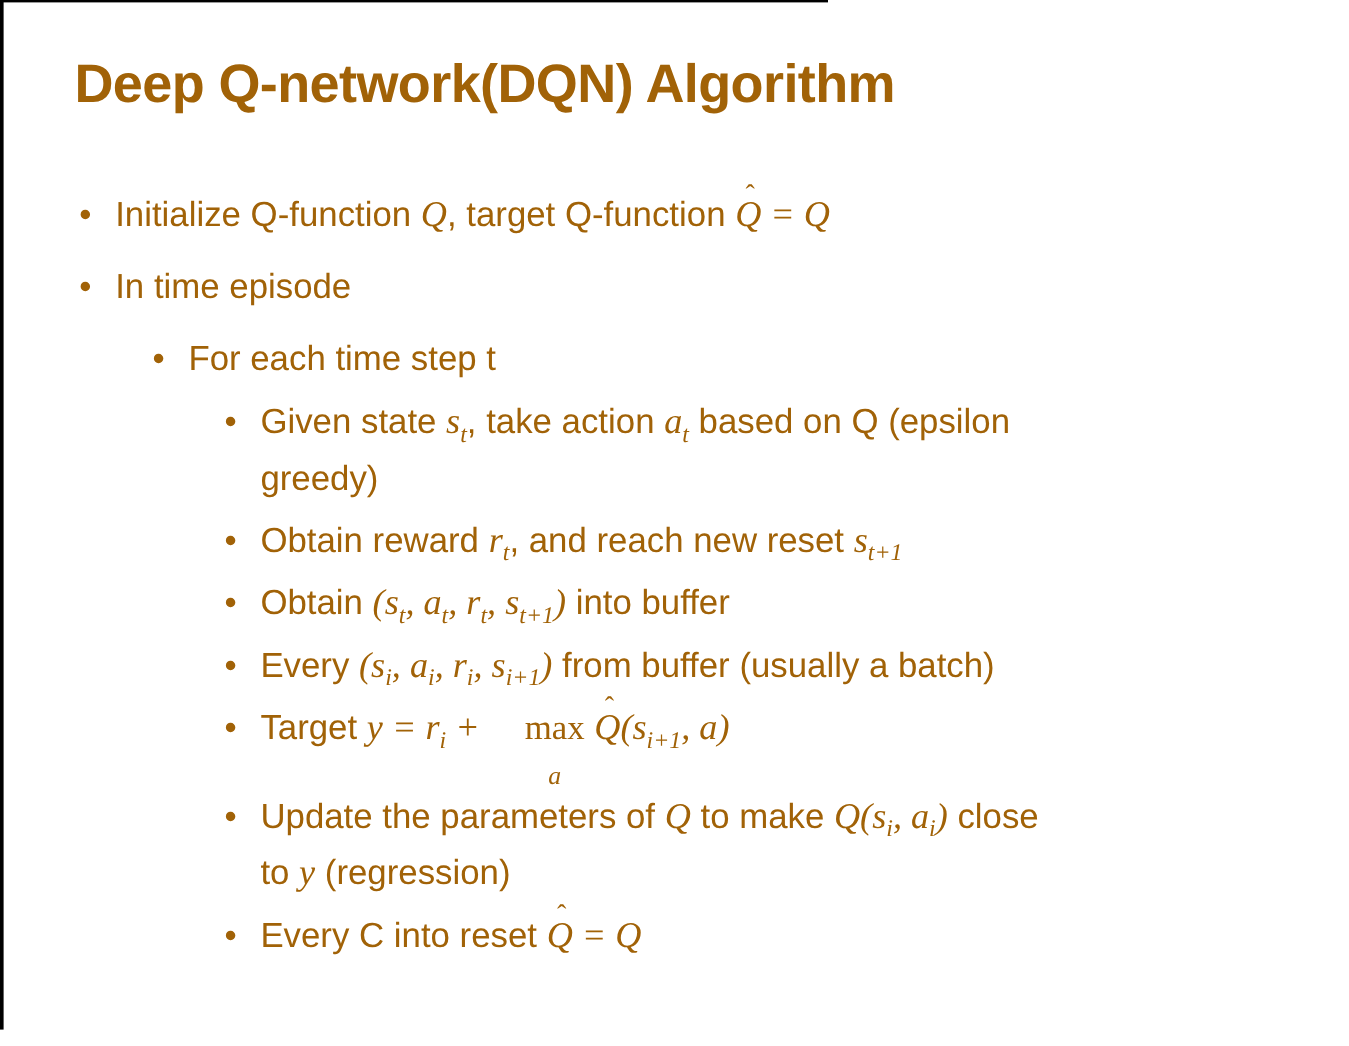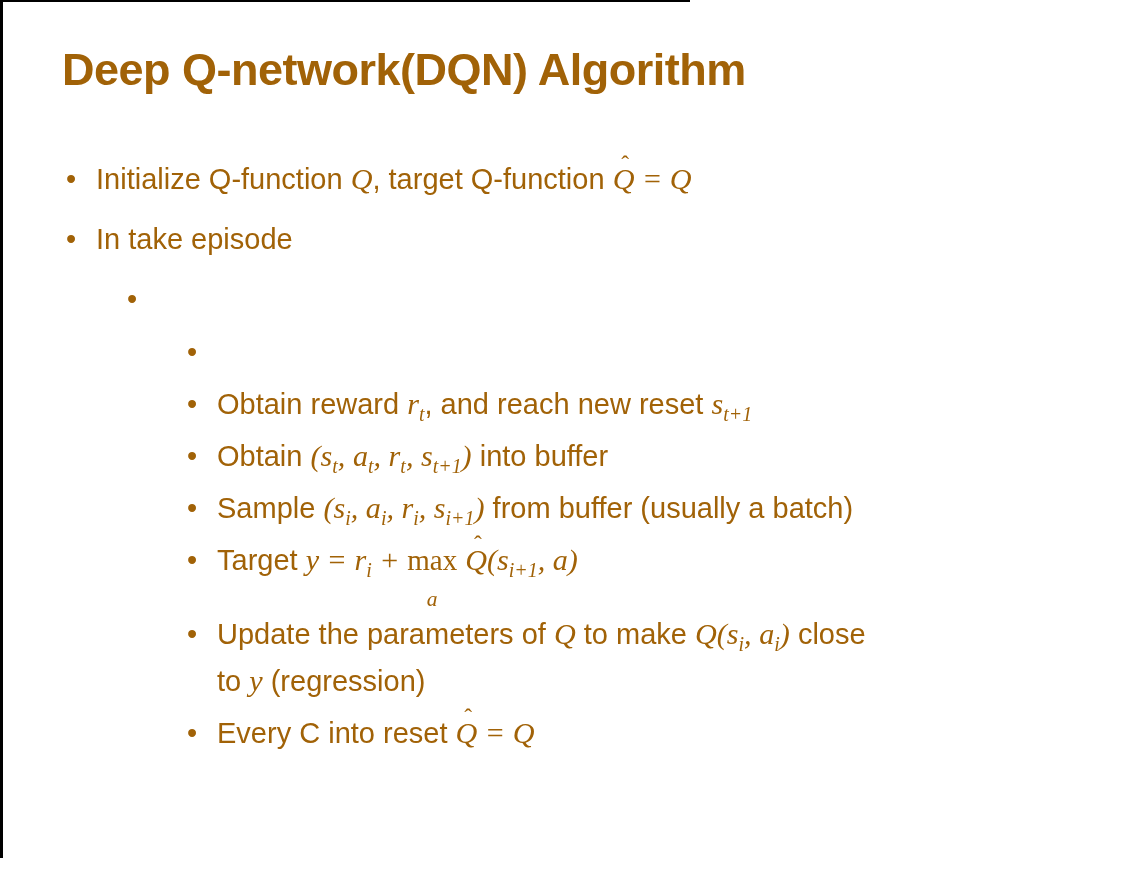--- a/index.html
+++ b/index.html
@@ -60,20 +60,21 @@
     font-style:normal;
     font-size:0.78em;
     font-family:"Liberation Serif", serif;
   }
   .under-max{
     display:inline-block;
     position:relative;
     text-align:right;
     padding-bottom:22px;
     vertical-align:baseline;
+    margin-left:30px;
   }
   .max-word{
     font-family:"Liberation Serif", serif;
     font-style:normal;
     font-size:1.0em;
     line-height:1;
   }
   .under-a{
     position:absolute;
     left:50%;
@@ -92,39 +93,41 @@
   <div class="border-left"></div>
   <div class="border-top"></div>
   <h1 class="title">Deep Q-network(DQN) Algorithm</h1>
   <div class="content">
       <div class="bullet level-1">
         <span class="bullet-marker">•</span>
         <span class="bullet-text"><span>Initialize Q-function </span><span class="math">Q</span><span>, target Q-function </span><span class="math"><span class="hat-wrap">Q<span class="hat">ˆ</span></span></span><span class="math"> = </span><span class="math">Q</span></span>
       </div>
       <div class="bullet level-1">
         <span class="bullet-marker">•</span>
-        <span class="bullet-text"><span>In take episode</span></span>
+        <span class="bullet-text"><span>In time episode</span></span>
       </div>
       <div class="bullet level-2">
         <span class="bullet-marker">•</span>
+        <span class="bullet-text"><span>For each time step t</span></span>
       </div>
       <div class="bullet level-3">
         <span class="bullet-marker">•</span>
+        <span class="bullet-text"><span>Given state </span><span class="math">s<sub>t</sub></span><span>, take action </span><span class="math">a<sub>t</sub></span><span> based on Q (epsilon</span><br><span>greedy)</span></span>
       </div>
       <div class="bullet level-3">
         <span class="bullet-marker">•</span>
         <span class="bullet-text"><span>Obtain reward </span><span class="math">r<sub>t</sub></span><span>, and reach new reset </span><span class="math">s<sub>t+1</sub></span></span>
       </div>
       <div class="bullet level-3">
         <span class="bullet-marker">•</span>
         <span class="bullet-text"><span>Obtain </span><span class="math">(</span><span class="math">s<sub>t</sub></span><span class="math">, </span><span class="math">a<sub>t</sub></span><span class="math">, </span><span class="math">r<sub>t</sub></span><span class="math">, </span><span class="math">s<sub>t+1</sub></span><span class="math">)</span><span> into buffer</span></span>
       </div>
       <div class="bullet level-3">
         <span class="bullet-marker">•</span>
-        <span class="bullet-text"><span>Sample </span><span class="math">(</span><span class="math">s<sub>i</sub></span><span class="math">, </span><span class="math">a<sub>i</sub></span><span class="math">, </span><span class="math">r<sub>i</sub></span><span class="math">, </span><span class="math">s<sub>i+1</sub></span><span class="math">)</span><span> from buffer (usually a batch)</span></span>
+        <span class="bullet-text"><span>Every </span><span class="math">(</span><span class="math">s<sub>i</sub></span><span class="math">, </span><span class="math">a<sub>i</sub></span><span class="math">, </span><span class="math">r<sub>i</sub></span><span class="math">, </span><span class="math">s<sub>i+1</sub></span><span class="math">)</span><span> from buffer (usually a batch)</span></span>
       </div>
       <div class="bullet level-3">
         <span class="bullet-marker">•</span>
         <span class="bullet-text"><span>Target </span><span class="math">y</span><span class="math"> = </span><span class="math">r<sub>i</sub></span><span class="math"> + </span><span class="under-max"><span class="max-word">max</span><span class="under-a">a</span></span><span> </span><span class="math"><span class="hat-wrap">Q<span class="hat">ˆ</span></span></span><span class="math">(</span><span class="math">s<sub>i+1</sub></span><span class="math">, </span><span class="math">a</span><span class="math">)</span></span>
       </div>
       <div class="bullet level-3">
         <span class="bullet-marker">•</span>
         <span class="bullet-text"><span>Update the parameters of </span><span class="math">Q</span><span> to make </span><span class="math">Q</span><span class="math">(</span><span class="math">s<sub>i</sub></span><span class="math">, </span><span class="math">a<sub>i</sub></span><span class="math">)</span><span> close</span><br><span>to </span><span class="math">y</span><span> (regression)</span></span>
       </div>
       <div class="bullet level-3">

